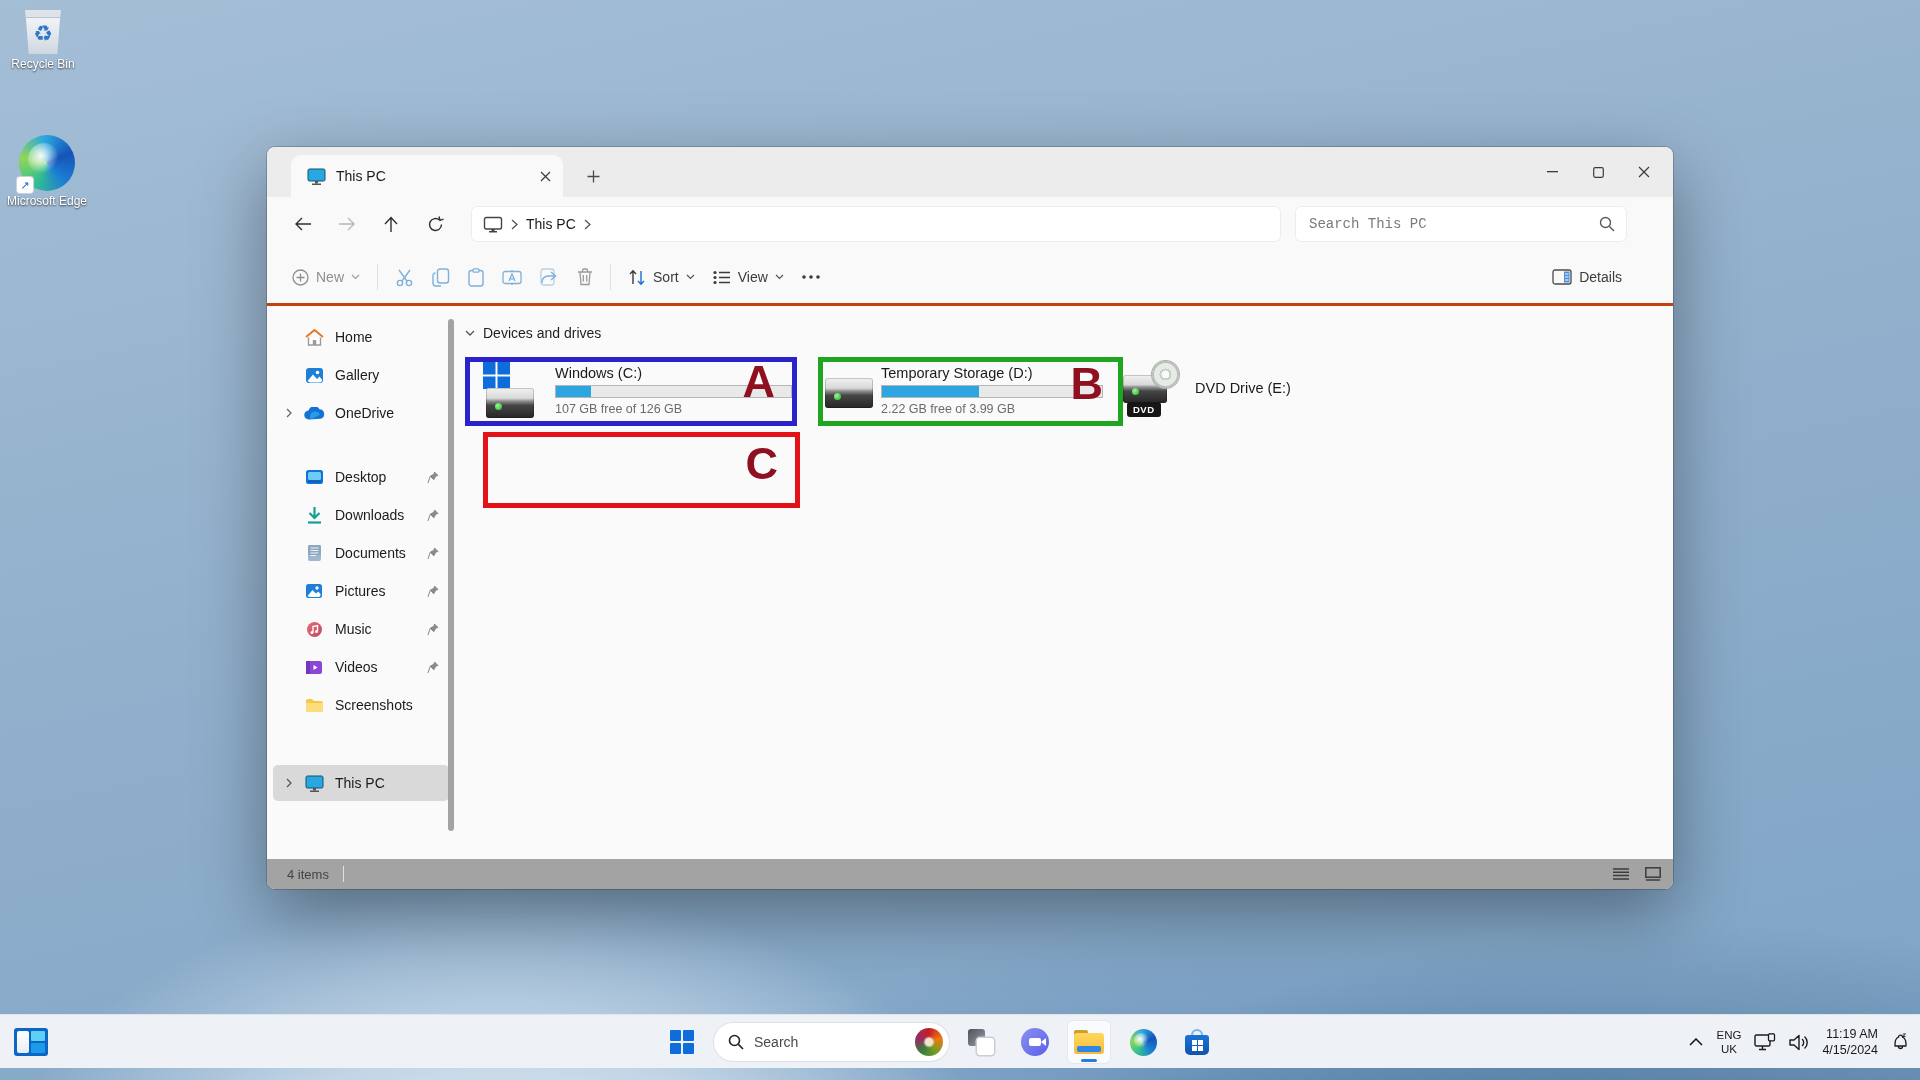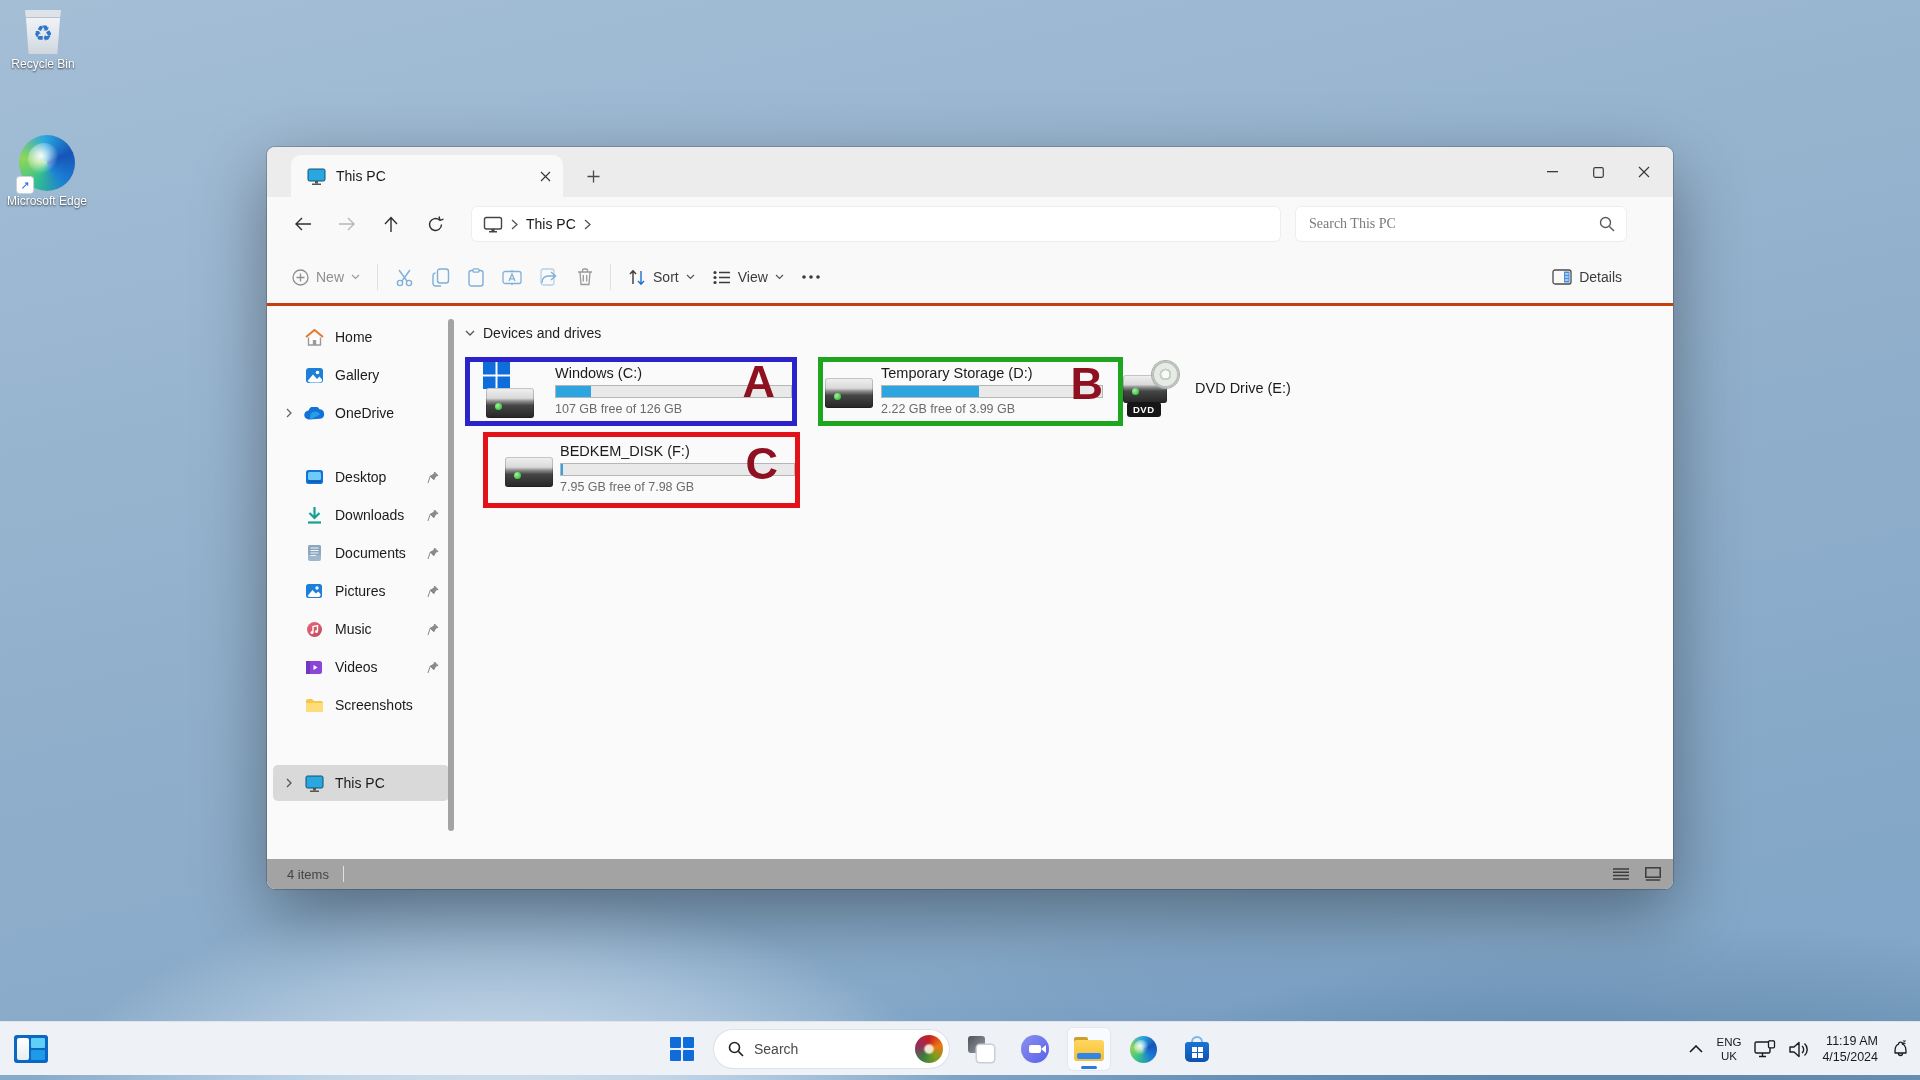--- a/index.html
+++ b/index.html
@@ -46,21 +46,21 @@
   .wc { width:46px; height:50px; display:flex; align-items:center; justify-content:center; }
 
   
   .navbar { display:flex; align-items:center; height:54px; background:#f9f9f9; padding:0 46px 0 16px; gap:4px; }
   .navbtn { width:40px; height:36px; display:flex; align-items:center; justify-content:center; border-radius:5px; }
   .addressbar { margin-left:12px; width:810px; height:36px; background:#fff; border-radius:6px;
     display:flex; align-items:center; padding:0 12px; gap:8px; box-shadow:inset 0 0 0 1px #ededed; }
   .addr-text { font-size:14px; color:#1b1b1b; }
   .searchbox { margin-left:10px; flex:1; height:36px; background:#fff; border-radius:6px; display:flex; align-items:center;
     padding:0 12px 0 14px; box-shadow:inset 0 0 0 1px #ededed; }
-  .searchbox input { flex:1; border:none; outline:none; font-size:14px; color:#0f172a; background:transparent; font-family:Liberation Serif, serif; }
+  .searchbox input { flex:1; border:none; outline:none; font-size:14px; color:#0f172a; background:transparent; font-family:Liberation Mono, monospace; }
   .searchbox input::placeholder { color:#7a7a7a; }
 
   
   .toolbar { display:flex; align-items:center; height:55px; background:#f9f9f9; border-bottom:3px solid #c2410c; padding:0 16px; }
   .tbtn { height:38px; border-radius:5px; display:flex; align-items:center; justify-content:center; gap:7px; padding:0 9px; }
   .tlabel { font-size:14px; color:#3b3b3b; }
   .tlabel.dim { color:#8f8f8f; }
   .tdivider { width:1px; height:26px; background:#e0e0e0; margin:0 8px; }
   .spacer { flex:1; }
 
@@ -104,21 +104,21 @@
   .dvd-badge { position:absolute; left:4px; bottom:-2px; background:#161616; color:#fff; font-size:9.5px; font-weight:700;
     padding:2px 6px; border-radius:3px; letter-spacing:.5px; }
 
   
   .statusbar { position:absolute; left:0; right:0; bottom:0; height:30px; background:#a3a3a3; display:flex; align-items:center; padding:0 12px 0 20px; }
   .items-count { font-size:13px; color:#444; }
   .sb-div { width:1px; height:16px; background:#e0e0e0; margin-left:14px; }
   .viewtoggles { margin-left:auto; display:flex; gap:16px; align-items:center; }
 
   
-  .taskbar { position:absolute; left:0; right:0; bottom:5px; height:54px; background:#eef1f6; border-top:1px solid #e0e3e8; }
+  .taskbar { position:absolute; left:0; right:0; bottom:12px; height:54px; background:#eef1f6; border-top:1px solid #e0e3e8; }
   .widgets-btn { position:absolute; left:12px; top:11px; width:38px; height:32px; display:flex; align-items:center; justify-content:center; }
   .widgets-ic { width:34px; height:28px; background:#0b66c4; border-radius:3px; padding:3px; display:flex; gap:2px; }
   .widgets-ic .wleft { width:12px; height:100%; background:linear-gradient(180deg,#ffffff,#e9edf2); border-radius:2px; }
   .widgets-ic .wright { flex:1; display:flex; flex-direction:column; gap:2px; }
   .widgets-ic .wright div { flex:1; background:#5fd0f5; border-radius:1px; }
   .widgets-ic .wright div:last-child { background:#1d9be8; }
   .tb-center { position:absolute; left:660px; top:0; height:54px; display:flex; align-items:center; gap:10px; }
   .tb-item { width:44px; height:44px; border-radius:6px; display:flex; align-items:center; justify-content:center; position:relative; }
   .tb-item.active { background:#f9fbfe; box-shadow:inset 0 0 0 1px #e3e7ee; }
   .tb-item.active::after { content:''; position:absolute; bottom:2px; left:50%; transform:translateX(-50%); width:16px; height:3px; border-radius:2px; background:#2b7cd8; }
@@ -578,32 +578,20 @@
         <div class="dvd-tile" style="left:666px; top:48px; height:66px;">
           <div class="dvd-iconwrap">
             <div class="hdd"></div>
             <div class="disc"></div>
             <div class="dvd-badge">DVD</div>
           </div>
           <div class="drive-name">DVD Drive (E:)</div>
         </div>
 
         <div class="annot" style="left: 26px; top: 125px; width: 317px; height: 76px; border-color: rgb(227, 18, 25);">
-          <div class="tile">
-            <div class="iconwrap" style="left:17px; top:10px;">
-              <div class="hdd" style="top:10px;"></div>
-            </div>
-            <div class="textcol" style="left:72px; top:6px; width:235px;">
-              <div class="drive-name">BEDKEM_DISK (F:)</div>
-              <div class="bar">
-                  <div class="bar-fill" style="width: 1%; background: rgb(44, 165, 224);"></div>
-                </div>
-              <div class="drive-free">7.95 GB free of 7.98 GB</div>
-            </div>
-          </div>
           <div class="annot-letter" style="right: 16px; top: 4px; color: rgb(143, 16, 32);">C</div>
         </div>
       </div>
     </div>
 
     <div class="statusbar">
       <span class="items-count">4 items</span>
       <span class="sb-div"></span>
       <div class="viewtoggles">
         <span class="icon-btn">

